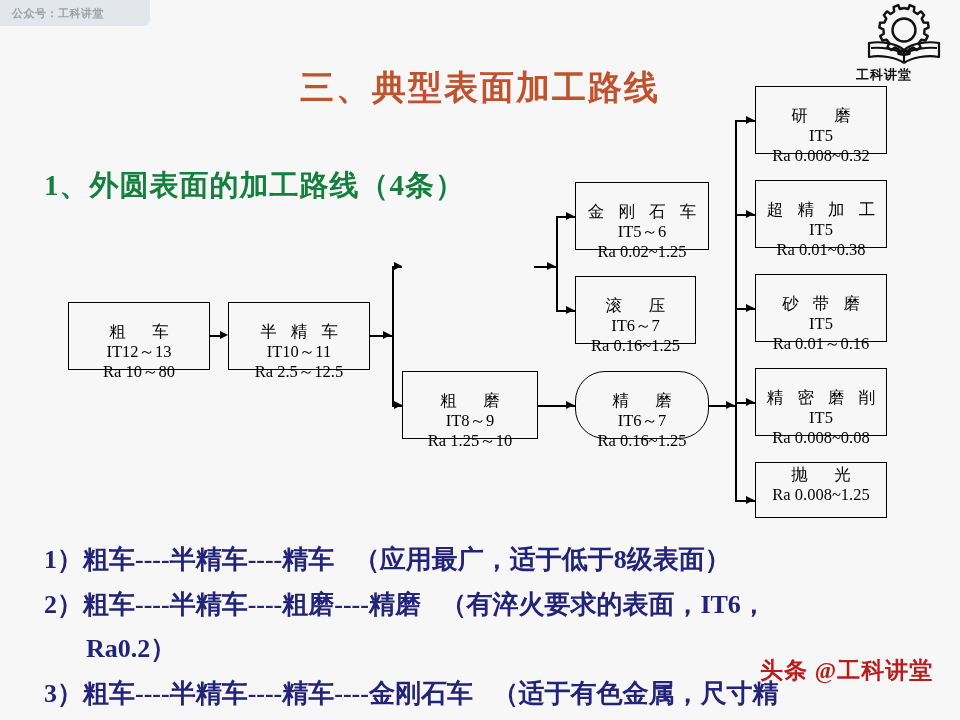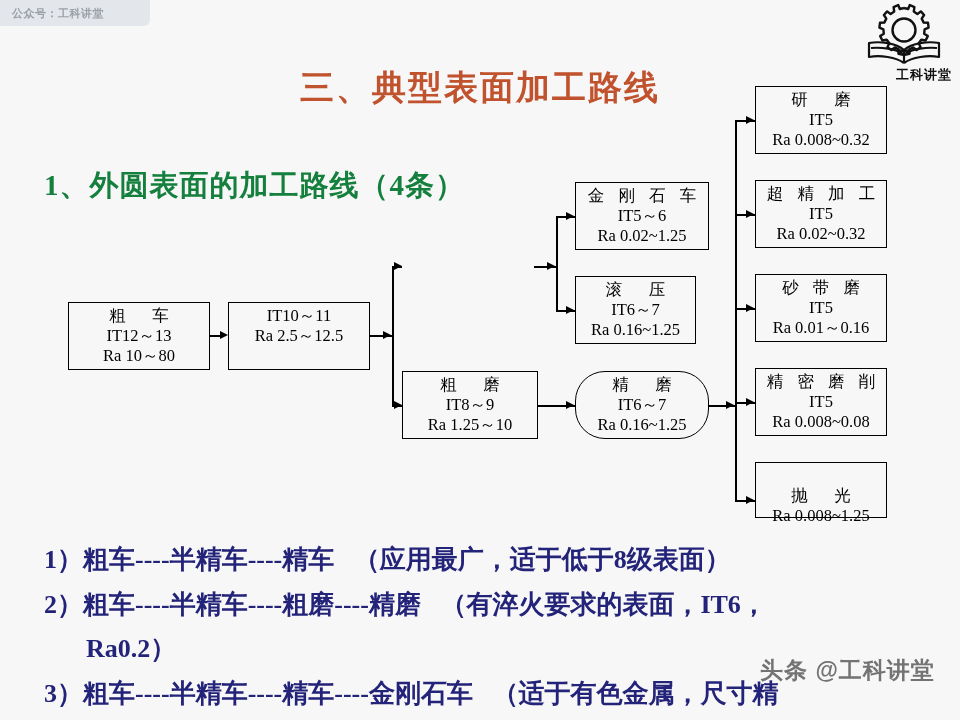--- a/index.html
+++ b/index.html
@@ -20,21 +20,21 @@
     padding-left:12px;box-sizing:border-box;
     color:#9aa0a6;
     font-family:"Liberation Sans","DejaVu Sans",sans-serif;
     font-size:11px;font-weight:bold;
     letter-spacing:.5px;
   }
   
   #brand-logo{
     position:absolute;right:8px;top:2px;
     width:96px;height:86px;
-    text-align:right;
+    text-align:left;
   }
   #brand-logo .logo-caption{
     font-family:"Liberation Sans","DejaVu Sans",sans-serif;
     font-size:13px;font-weight:bold;color:#111;
     letter-spacing:1px;margin-top:-4px;
   }
   
   #page-title{
     position:absolute;left:0;top:34px;width:960px;
     text-align:center;
@@ -56,21 +56,21 @@
   }
   .node{
     position:absolute;
     border:1.6px solid #000;
     background:#f7f7f7;
     box-sizing:border-box;
     text-align:center;
     font-size:16.5px;
     line-height:1.22;
     color:#000;
-    padding-top:3px;
+    padding-top:19px;
     font-family:"Liberation Serif","DejaVu Serif",serif;
   }
   .node .l1{letter-spacing:5px;padding-left:5px;}
   .node .l2,.node .l3{letter-spacing:0px;}
   .conn{position:absolute;background:#000;}
   .conn.h{height:1.6px;}
   .conn.v{width:1.6px;}
   .arrow{
     position:absolute;
     width:0;height:0;
@@ -84,23 +84,23 @@
     color:#23237a;
     font-size:26px;font-weight:bold;
     line-height:1.72;
     letter-spacing:0px;
   }
   #bullets .bullet{white-space:pre;}
   #bullets .cont{padding-left:42px;}
   
   #watermark{
     position:absolute;left:760px;top:655px;
-    color:#737373;
+    color:#b91c1c;
     font-size:23px;font-weight:bold;
-    font-family:Liberation Sans, sans-serif;
+    font-family:Liberation Serif, serif;
     letter-spacing:1px;
     white-space:nowrap;
   }
 </style>
 </head>
 <body>
 
 <div id="wechat-badge">
   <span>公众号：工科讲堂</span>
 </div>
@@ -165,20 +165,21 @@
   <div class="conn h" style="left:735px;top:420px;width:20px;"></div>
   <div class="arrow" style="left:746px;top:416px;"></div>
 
   <div class="node" style="left:68px;top:222px;width:142px;height:68px;">
     <div class="l1">粗　车</div>
     <div class="l2">IT12～13</div>
     <div class="l3">Ra 10～80</div>
   </div>
 
   <div class="node" style="left:228px;top:222px;width:142px;height:68px;">
+    <div class="l1">半 精 车</div>
     <div class="l2">IT10～11</div>
     <div class="l3">Ra 2.5～12.5</div>
   </div>
 
 
   <div class="node" style="left:402px;top:291px;width:136px;height:68px;">
     <div class="l1">粗　磨</div>
     <div class="l2">IT8～9</div>
     <div class="l3">Ra 1.25～10</div>
   </div>
@@ -203,36 +204,36 @@
 
   <div class="node" style="left:755px;top:6px;width:132px;height:68px;">
     <div class="l1">研　磨</div>
     <div class="l2">IT5</div>
     <div class="l3">Ra 0.008~0.32</div>
   </div>
 
   <div class="node" style="left:755px;top:100px;width:132px;height:68px;">
     <div class="l1">超 精 加 工</div>
     <div class="l2">IT5</div>
-    <div class="l3">Ra 0.02~0.32</div>
+    <div class="l3">Ra 0.01~0.38</div>
   </div>
 
   <div class="node" style="left:755px;top:194px;width:132px;height:68px;">
     <div class="l1">砂 带 磨</div>
     <div class="l2">IT5</div>
     <div class="l3">Ra 0.01～0.16</div>
   </div>
 
   <div class="node" style="left:755px;top:288px;width:132px;height:68px;">
     <div class="l1">精 密 磨 削</div>
     <div class="l2">IT5</div>
     <div class="l3">Ra 0.008~0.08</div>
   </div>
 
-  <div class="node" style="left:755px;top:382px;width:132px;height:56px;padding-top:23px;">
+  <div class="node" style="left:755px;top:382px;width:132px;height:56px;padding-top:2px;">
     <div class="l1">抛　光</div>
     <div class="l2">Ra 0.008~1.25</div>
   </div>
 </div>
 
 <div id="bullets">
   <div class="bullet">1）粗车----半精车----精车   （应用最广，适于低于8级表面）</div>
   <div class="bullet">2）粗车----半精车----粗磨----精磨   （有淬火要求的表面，IT6，</div>
   <div class="bullet cont">Ra0.2）</div>
   <div class="bullet">3）粗车----半精车----精车----金刚石车   （适于有色金属，尺寸精</div>

